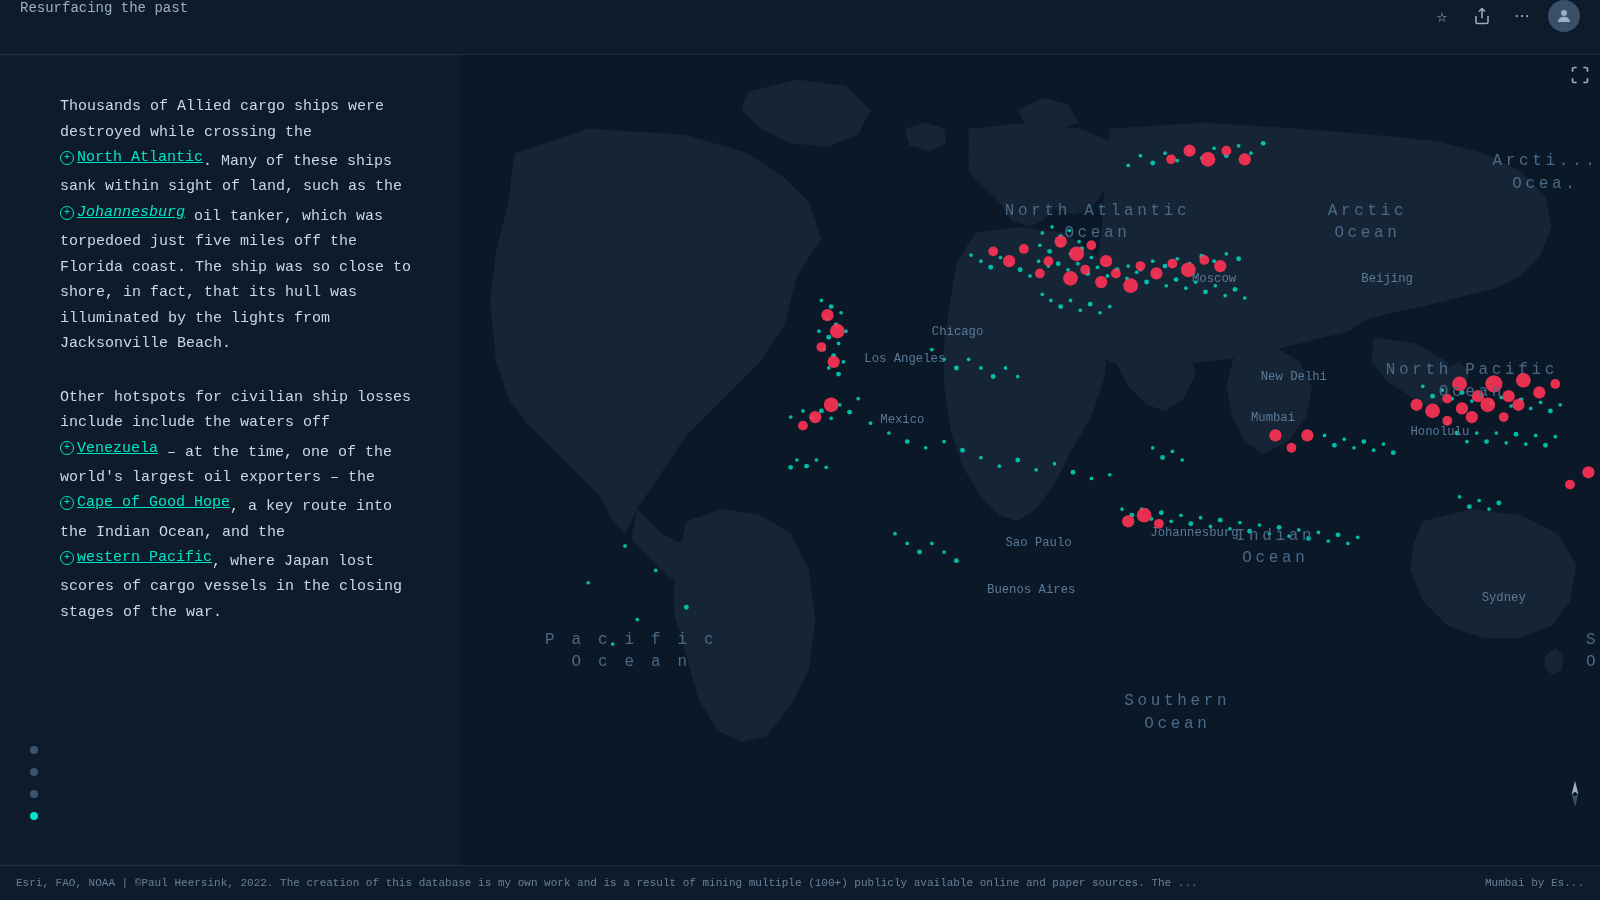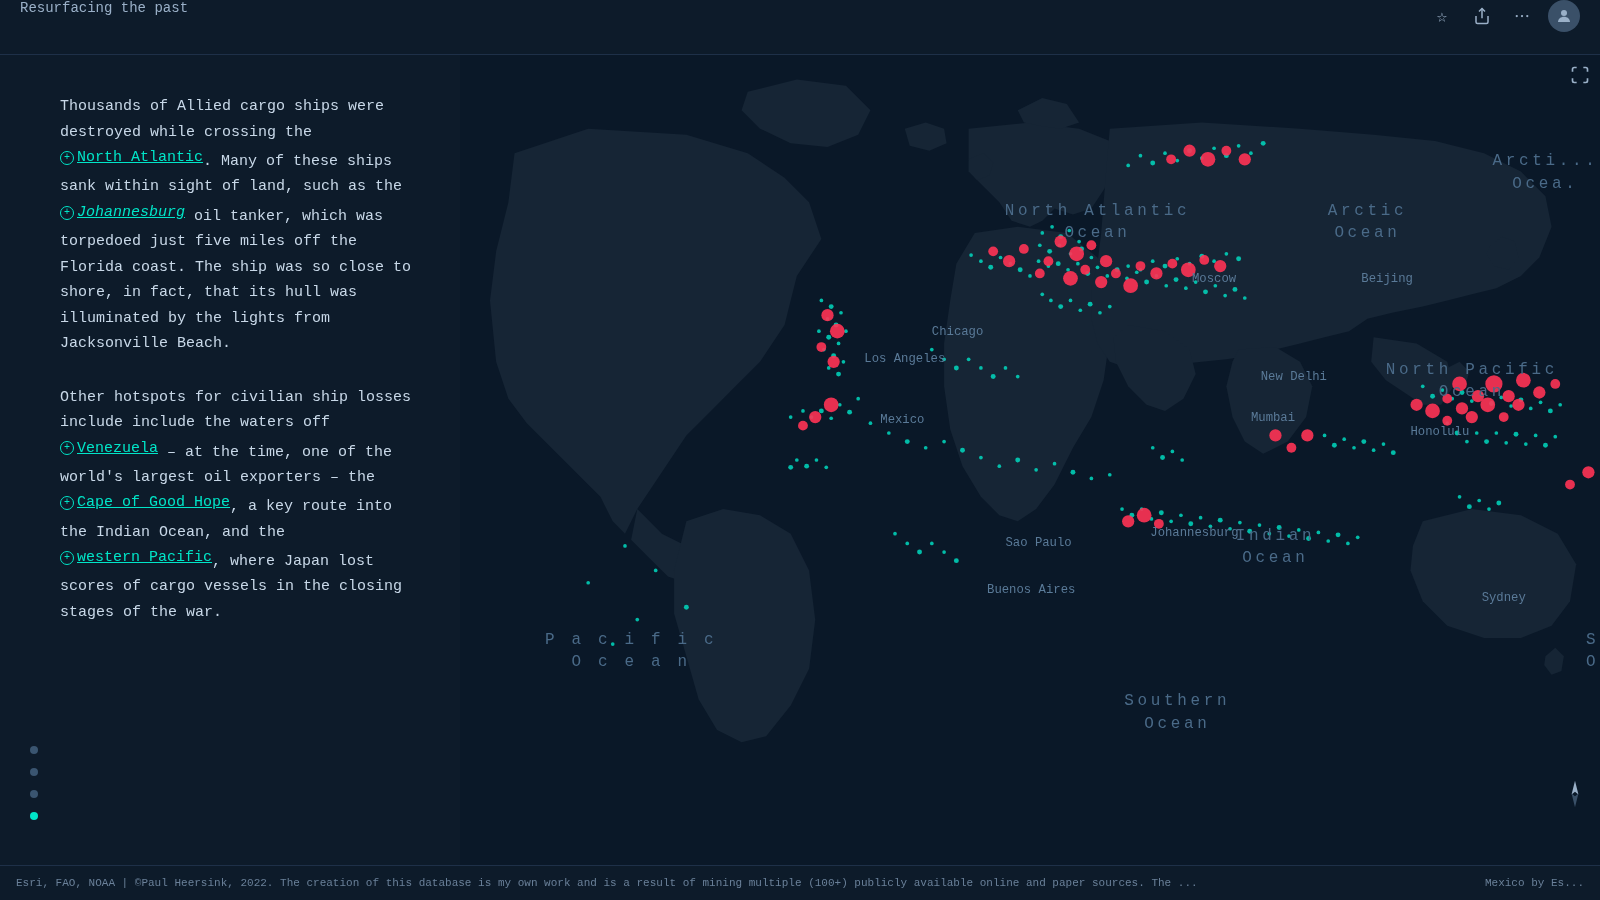--- a/index.html
+++ b/index.html
@@ -643,14 +643,14 @@
     <svg width="20" height="30" viewBox="0 0 20 35">
       <polygon points="10,2 6,18 10,15 14,18" fill="#9ab0c8"></polygon>
       <polygon points="10,33 6,17 10,20 14,17" fill="#3a5068"></polygon>
       <text x="10" y="32" text-anchor="middle" font-size="8" fill="#9ab0c8" font-family="Courier New"></text>
     </svg>
   </div>
 </div>
 
 <div class="footer">
   <span class="footer-text">Esri, FAO, NOAA | ©Paul Heersink, 2022. The creation of this database is my own work and is a result of mining multiple (100+) publicly available online and paper sources. The ...</span>
-  <span class="footer-esri">Mexico by Es...</span>
+  <span class="footer-esri">Mumbai by Es...</span>
 </div>
 
 </body></html>

